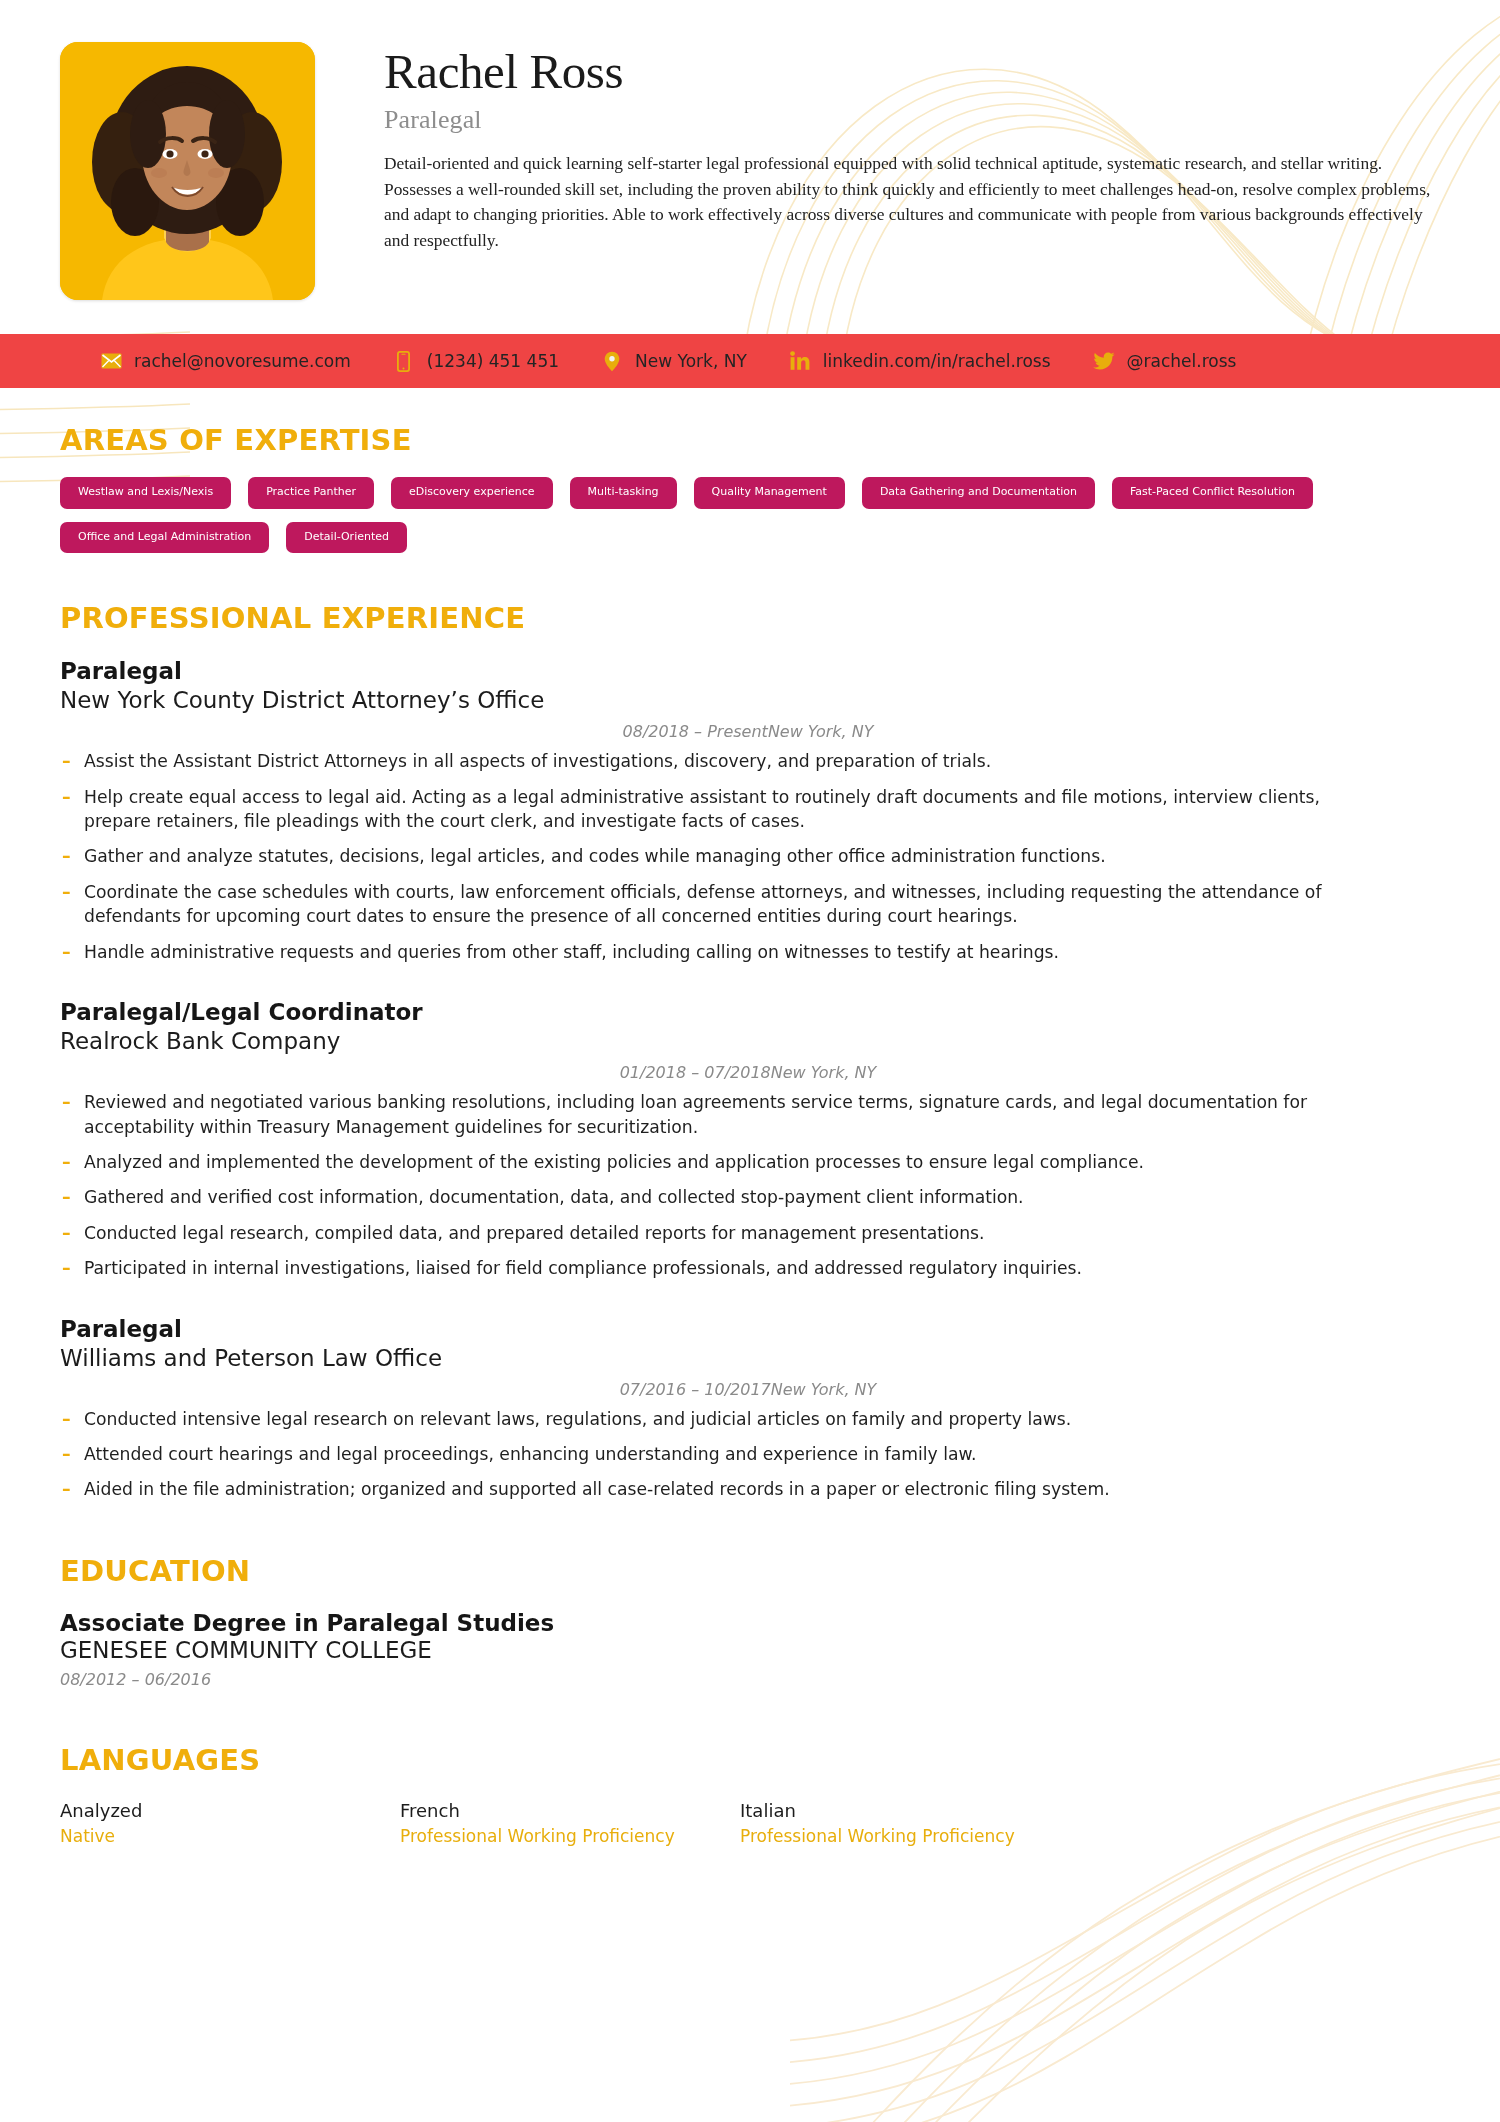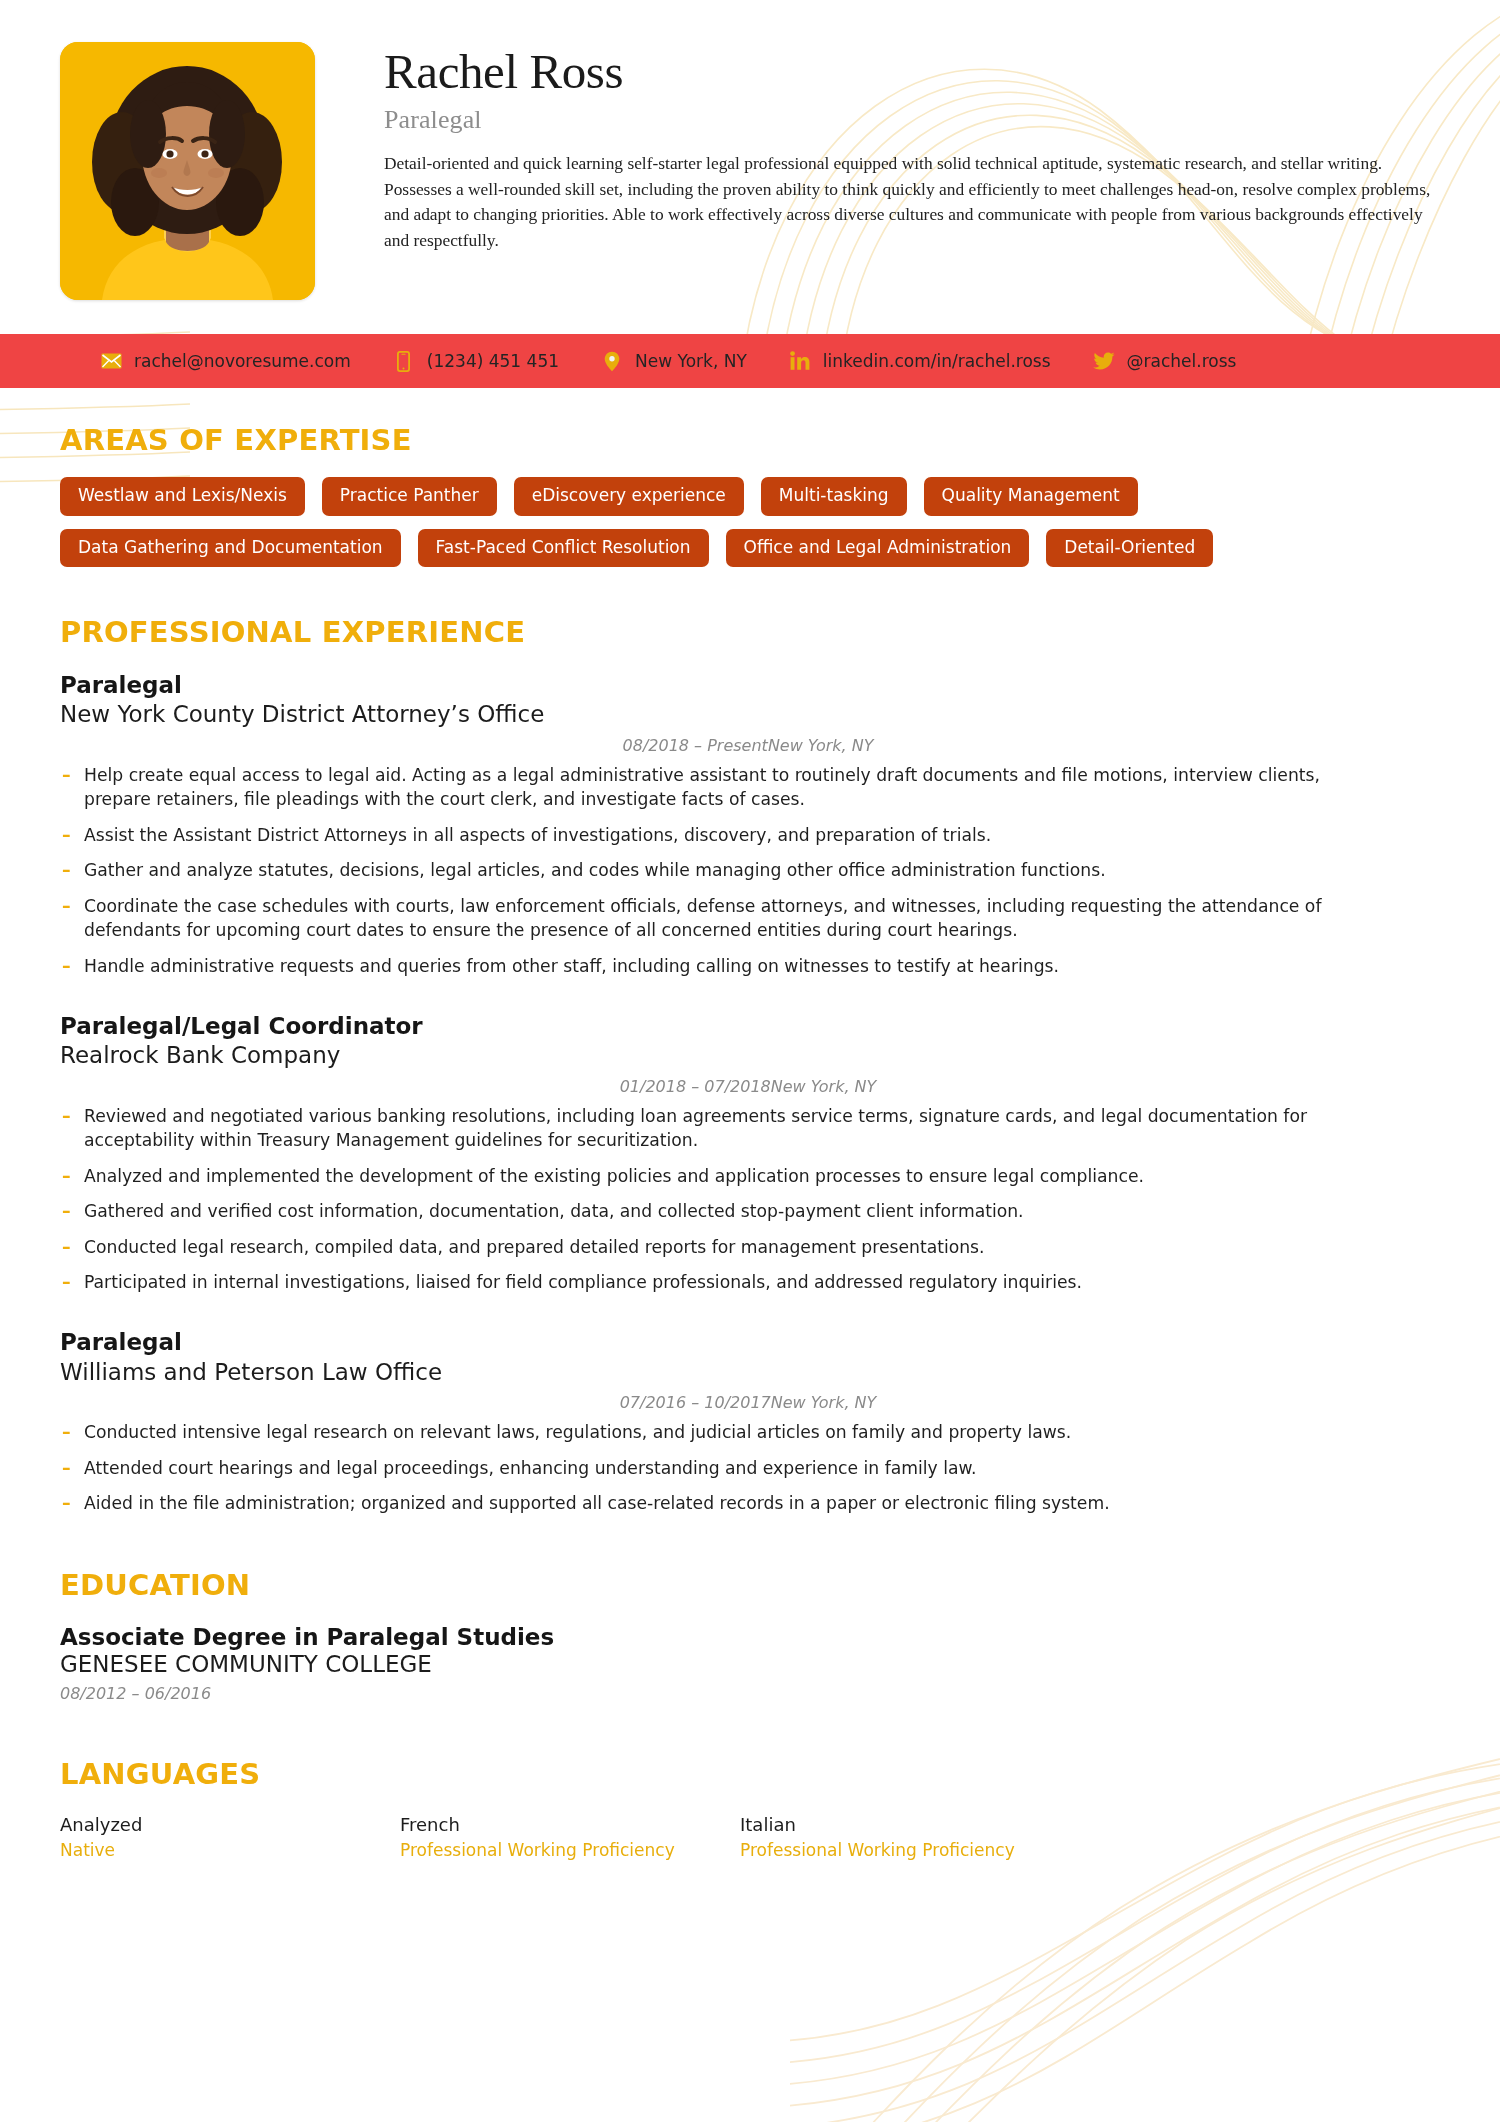--- a/index.html
+++ b/index.html
@@ -134,25 +134,25 @@
   }
 
   .section-areas { padding-top: 35px; }
   .tags {
     display: flex;
     flex-wrap: wrap;
     gap: 13px 17px;
     margin-top: 20px;
   }
   .tag {
-    background: #c2410c;
+    background: #be185d;
     color: #ffffff;
     border-radius: 7px;
     padding: 9px 18px 10px 18px;
-    font-size: 17px;
+    font-size: 11px;
     line-height: 1.15;
     white-space: nowrap;
   }
 
   .section-exp { padding-top: 48px; }
 
   .job { margin-top: 22px; }
   .job:first-of-type { margin-top: 24px; }
 
   .job-role {
@@ -410,22 +410,22 @@
     <div class="section-title">PROFESSIONAL EXPERIENCE</div>
 
     <div class="job">
       <div class="job-role">Paralegal</div>
       <div class="job-company">New York County District Attorney’s Office</div>
       <div class="job-meta">
         <span>08/2018 – Present</span>
         <span>New York, NY</span>
       </div>
       <ul class="bullets">
+        <li class="bullet">Assist the Assistant District Attorneys in all aspects of investigations, discovery, and preparation of trials.</li>
         <li class="bullet">Help create equal access to legal aid. Acting as a legal administrative assistant to routinely draft documents and file motions, interview clients, prepare retainers, file pleadings with the court clerk, and investigate facts of cases.</li>
-        <li class="bullet">Assist the Assistant District Attorneys in all aspects of investigations, discovery, and preparation of trials.</li>
         <li class="bullet">Gather and analyze statutes, decisions, legal articles, and codes while managing other office administration functions.</li>
         <li class="bullet">Coordinate the case schedules with courts, law enforcement officials, defense attorneys, and witnesses, including requesting the attendance of defendants for upcoming court dates to ensure the presence of all concerned entities during court hearings.</li>
         <li class="bullet">Handle administrative requests and queries from other staff, including calling on witnesses to testify at hearings.</li>
       </ul>
     </div>
 
     <div class="job" style="margin-top:34px;">
       <div class="job-role">Paralegal/Legal Coordinator</div>
       <div class="job-company">Realrock Bank Company</div>
       <div class="job-meta">

